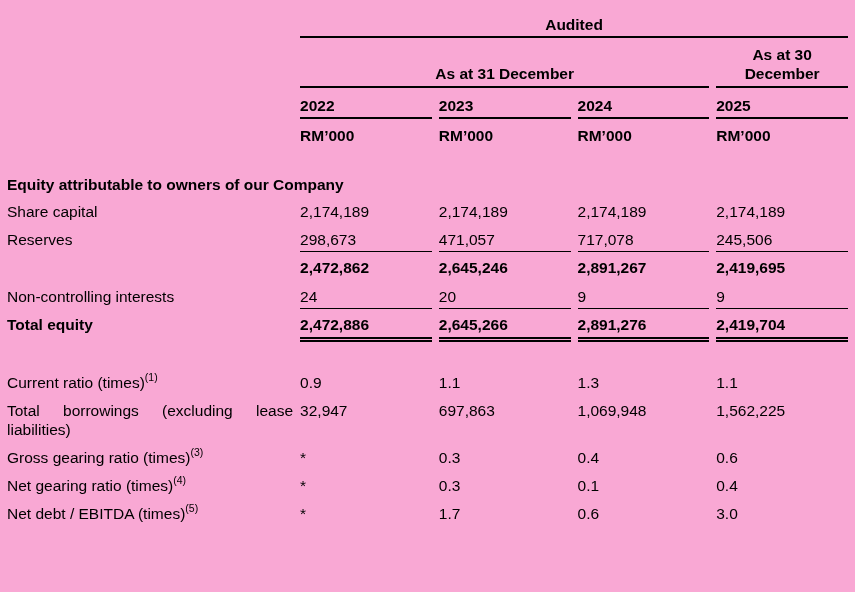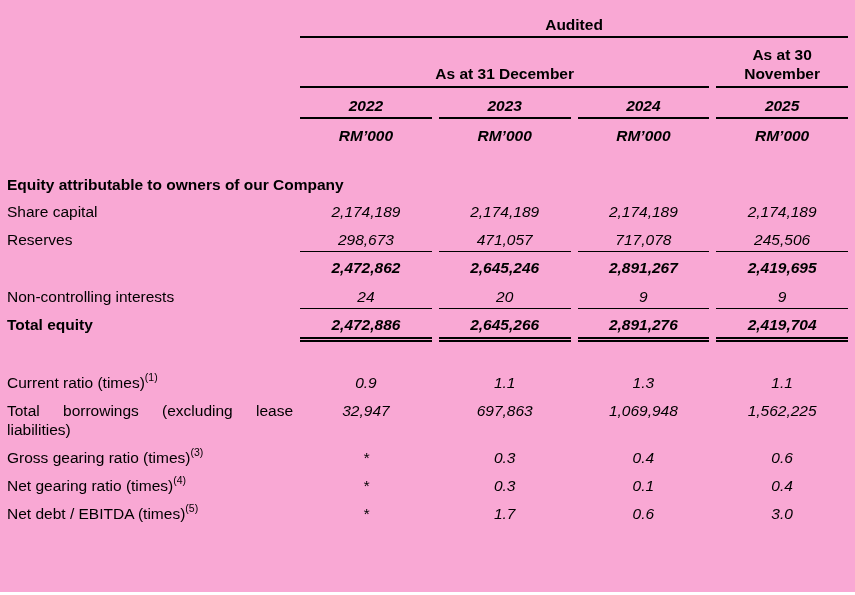--- a/index.html
+++ b/index.html
@@ -3,21 +3,21 @@
 <meta charset="utf-8">
 <style>
   html,body { margin:0; padding:0; background:#ffffff; }
   body { font-family:"Liberation Sans", sans-serif; color:#000; font-size:15.5px; line-height:19px; }
   .page { width:855px; height:592px; box-sizing:border-box; padding-top:6px; overflow:hidden; background:#f9a8d4; }
 
   table.fin { border-collapse:separate; border-spacing:7px 0; table-layout:fixed; width:855px; }
   td { padding:0; vertical-align:top; overflow:hidden; }
 
   .b  { font-weight:bold; }
-  .r  { text-align:center;font-style:italic; }
+  .r  { text-align:left; }
   .c  { text-align:center; }
   .j  { text-align:justify;margin-left:28px; }
   .vb { vertical-align:bottom; }
 
   
   .rule  { border-bottom:2px solid #000; }   
   .u     { border-bottom:1.5px solid #000; } 
   .uu    { border-bottom:5px double #000; }  
 
   
@@ -47,21 +47,21 @@
 
     <tbody>
         <tr class="r-audited">
       <td></td>
       <td colspan="4" class="c b rule">Audited</td>
     </tr>
 
     <tr class="r-groups">
       <td></td>
       <td colspan="3" class="c b rule vb">As at 31 December</td>
-      <td class="c b rule vb">As at 30 November</td>
+      <td class="c b rule vb">As at 30 December</td>
     </tr>
 
     <tr class="r-years">
       <td></td>
       <td class="r b rule">2022</td>
       <td class="r b rule">2023</td>
       <td class="r b rule">2024</td>
       <td class="r b rule">2025</td>
     </tr>
 

